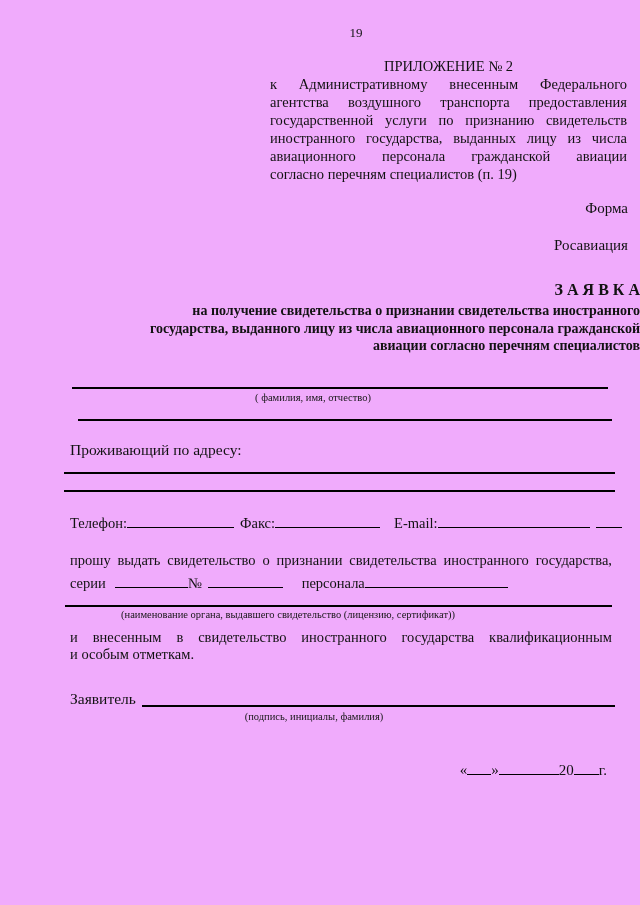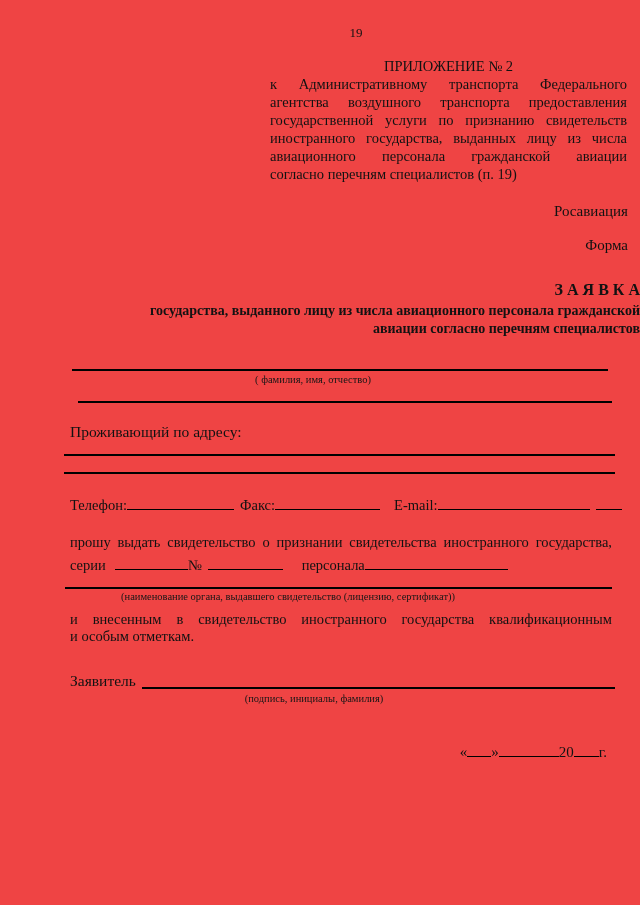--- a/index.html
+++ b/index.html
@@ -1,17 +1,17 @@
 <!DOCTYPE html>
 <html><head>
 <meta charset="utf-8">
 <style>
   html,body{margin:0;padding:0;background:#ffffff;}
   .page{
-    position:relative;width:640px;height:905px;background:#ef4444;color:#121212;
+    position:relative;width:640px;height:905px;background:#f0abfc;color:#121212;
     font-family:"Liberation Serif","DejaVu Serif",serif;font-size:15px;
     box-sizing:border-box;padding:26px 28px 0 70px;overflow:hidden;
   }
   .page-number{text-align:center;text-indent:30px;font-size:13px;line-height:14px;}
 
   .appendix{width:357px;margin:17px -15px 0 auto;font-size:14.5px;line-height:18px;}
   .appendix-title{text-align:center;}
   .appendix-line{text-align:justify;text-align-last:justify;}
   .appendix-line.last{text-align:left;text-align-last:left;}
 
@@ -68,34 +68,35 @@
 </style>
 </head>
 <body>
 
 <div class="page">
 
   <div class="page-number">19</div>
 
   <div class="appendix">
     <div class="appendix-title">ПРИЛОЖЕНИЕ № 2</div>
-    <div class="appendix-line">к Административному транспорта Федерального</div>
+    <div class="appendix-line">к Административному внесенным Федерального</div>
     <div class="appendix-line">агентства воздушного транспорта предоставления</div>
     <div class="appendix-line">государственной услуги по признанию свидетельств</div>
     <div class="appendix-line">иностранного государства, выданных лицу из числа</div>
     <div class="appendix-line">авиационного персонала гражданской авиации</div>
     <div class="appendix-line last">согласно перечням специалистов (п. 19)</div>
   </div>
 
+  <div class="right-label form-label">Форма</div>
   <div class="right-label agency-label">Росавиация</div>
-  <div class="right-label form-label">Форма</div>
 
   <div class="title-block">
     <div class="title-heading">З А Я В К А</div>
     <div class="subtitle-wrap">
+      <div class="subtitle-line">на получение свидетельства о признании свидетельства иностранного</div>
       <div class="subtitle-line">государства, выданного лицу из числа авиационного персонала гражданской</div>
       <div class="subtitle-line">авиации согласно перечням специалистов</div>
     </div>
   </div>
 
   <div class="hline line-name"></div>
   <div class="caption caption-name">( фамилия, имя, отчество)</div>
   <div class="hline line-2"></div>
 
   <div class="address-label">Проживающий по адресу:</div>

